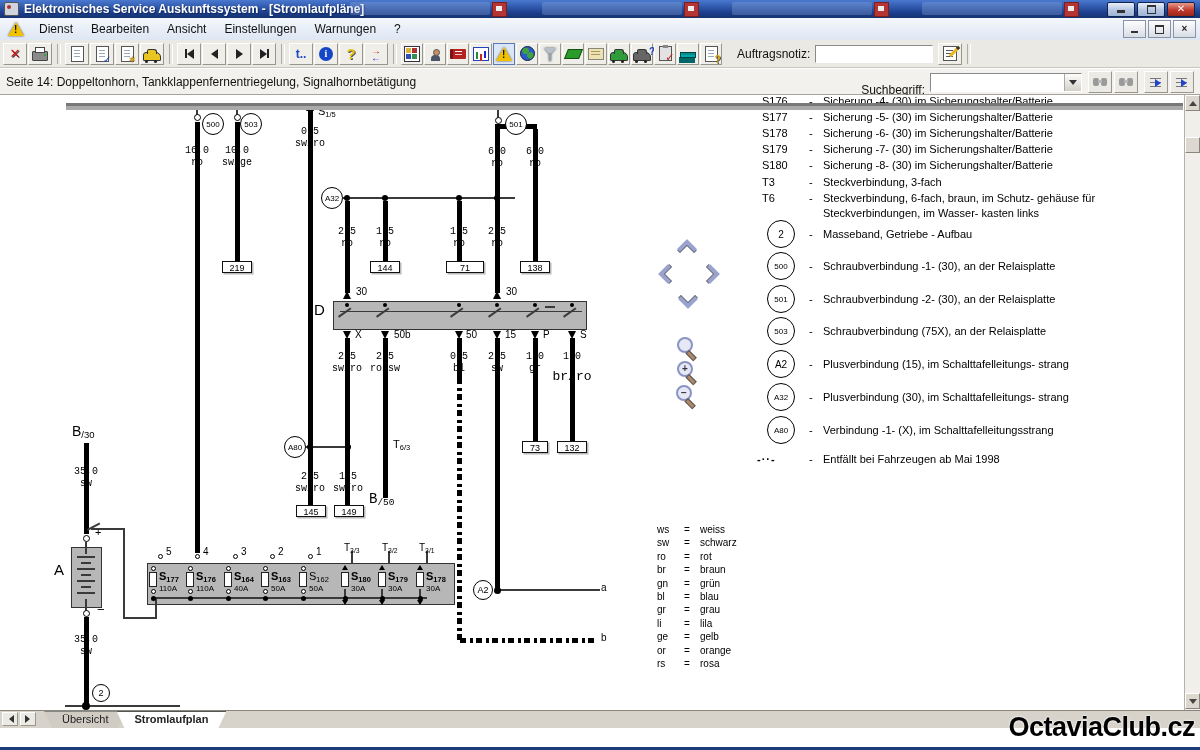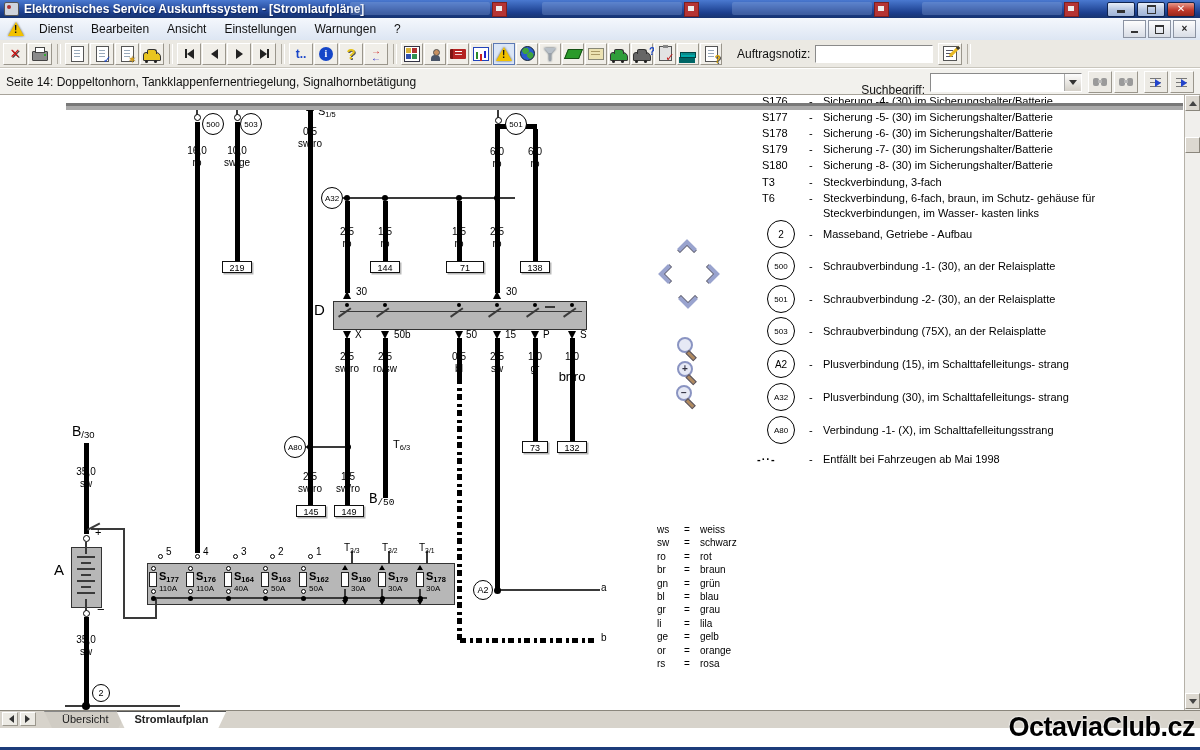--- a/index.html
+++ b/index.html
@@ -120,21 +120,21 @@
   
   #main{position:absolute;left:0;top:95px;width:1200px;height:615px;background:#fff;overflow:hidden;}
   .wire{position:absolute;background:#000;}
   .thin{position:absolute;background:#3a3a3a;}
   .rline{position:absolute;background:#3a3a3a;transform-origin:0 0;}
   .dotv{position:absolute;background:repeating-linear-gradient(180deg,#000 0 6px,#fff 6px 10px,#000 10px 13px,#fff 13px 16px);}
   .doth{position:absolute;background:repeating-linear-gradient(90deg,#000 0 6px,#fff 6px 10px,#000 10px 13px,#fff 13px 16px);}
   .gbox{position:absolute;background:#b7b7b7;border:1.5px solid #333;box-sizing:border-box;}
   .busbar{position:absolute;background:linear-gradient(#787878 0 3px,#a9a9a9 3px);}
   .dlabel{position:absolute;font-size:10px;color:#000;white-space:nowrap;line-height:11px;}
-  .dlabel.c{transform:translateX(-50%);text-align:right;}
+  .dlabel.c{transform:translateX(-50%);text-align:right;font-family:Liberation Mono, monospace;}
   .dlabel .s2{font-size:68%;position:relative;top:2px;}
   .dcircle{position:absolute;border:1.4px solid #000;border-radius:50%;background:#fff;box-sizing:border-box;
     display:flex;align-items:center;justify-content:center;color:#000;z-index:3;}
   .term{position:absolute;border:1.5px solid #000;border-radius:50%;background:#fff;box-sizing:border-box;z-index:2;}
   .jdot{position:absolute;background:#000;border-radius:50%;z-index:2;}
   .refbox{position:absolute;height:12px;background:#fff;border:1px solid #111;box-shadow:1.5px 1.5px 0 #b9b9b9;
     font-size:9px;line-height:12px;text-align:center;box-sizing:border-box;z-index:2;}
   .tri{position:absolute;width:0;height:0;z-index:2;}
   .tri.up{border-left:4.5px solid transparent;border-right:4.5px solid transparent;border-bottom:8px solid #000;}
   .tri.dn{border-left:4.5px solid transparent;border-right:4.5px solid transparent;border-top:8px solid #000;}
@@ -575,21 +575,21 @@
         <div class="fuse" style="left: 261px; top: 477px;"></div>
         <div class="fterm" style="left: 262.5px; top: 470.5px;"></div>
         <div class="fterm" style="left: 262.5px; top: 494px;"></div>
         <div class="dlabel" style="left: 271px; top: 476px; font-size: 11px; font-weight: 600; z-index: 2;">S<span class="s2">163</span></div>
         <div class="dlabel" style="left: 271px; top: 488px; font-size: 8px; z-index: 2;">50A</div>
         <div class="jdot" style="left: 262.5px; top: 500.5px; width: 5px; height: 5px;"></div>
         <div class="fterm" style="left: 307.5px; top: 458.5px;"></div>
         <div class="fuse" style="left: 299px; top: 477px;"></div>
         <div class="fterm" style="left: 300.5px; top: 470.5px;"></div>
         <div class="fterm" style="left: 300.5px; top: 494px;"></div>
-        <div class="dlabel" style="left: 309px; top: 476px; font-size: 11px; font-weight: 700; z-index: 2;">S<span class="s2">162</span></div>
+        <div class="dlabel" style="left: 309px; top: 476px; font-size: 11px; font-weight: 400; z-index: 2;">S<span class="s2">162</span></div>
         <div class="dlabel" style="left: 309px; top: 488px; font-size: 8px; z-index: 2;">50A</div>
         <div class="jdot" style="left: 300.5px; top: 500.5px; width: 5px; height: 5px;"></div>
         <div class="thin" style="left: 351.25px; top: 456px; width: 1.5px; height: 12px;"></div>
         <div class="fuse" style="left: 341px; top: 477px;"></div>
         <div class="tri tiny up" style="left: 342px; top: 470px;"></div>
         <div class="tri tiny dn" style="left: 342px; top: 505px;"></div>
         <div class="thin" style="left: 344.25px; top: 494px; width: 1.5px; height: 12px;"></div>
         <div class="dlabel" style="left: 351px; top: 476px; font-size: 11px; font-weight: 600; z-index: 2;">S<span class="s2">180</span></div>
         <div class="dlabel" style="left: 351px; top: 488px; font-size: 8px; z-index: 2;">30A</div>
         <div class="jdot" style="left: 342.5px; top: 500.5px; width: 5px; height: 5px;"></div>

